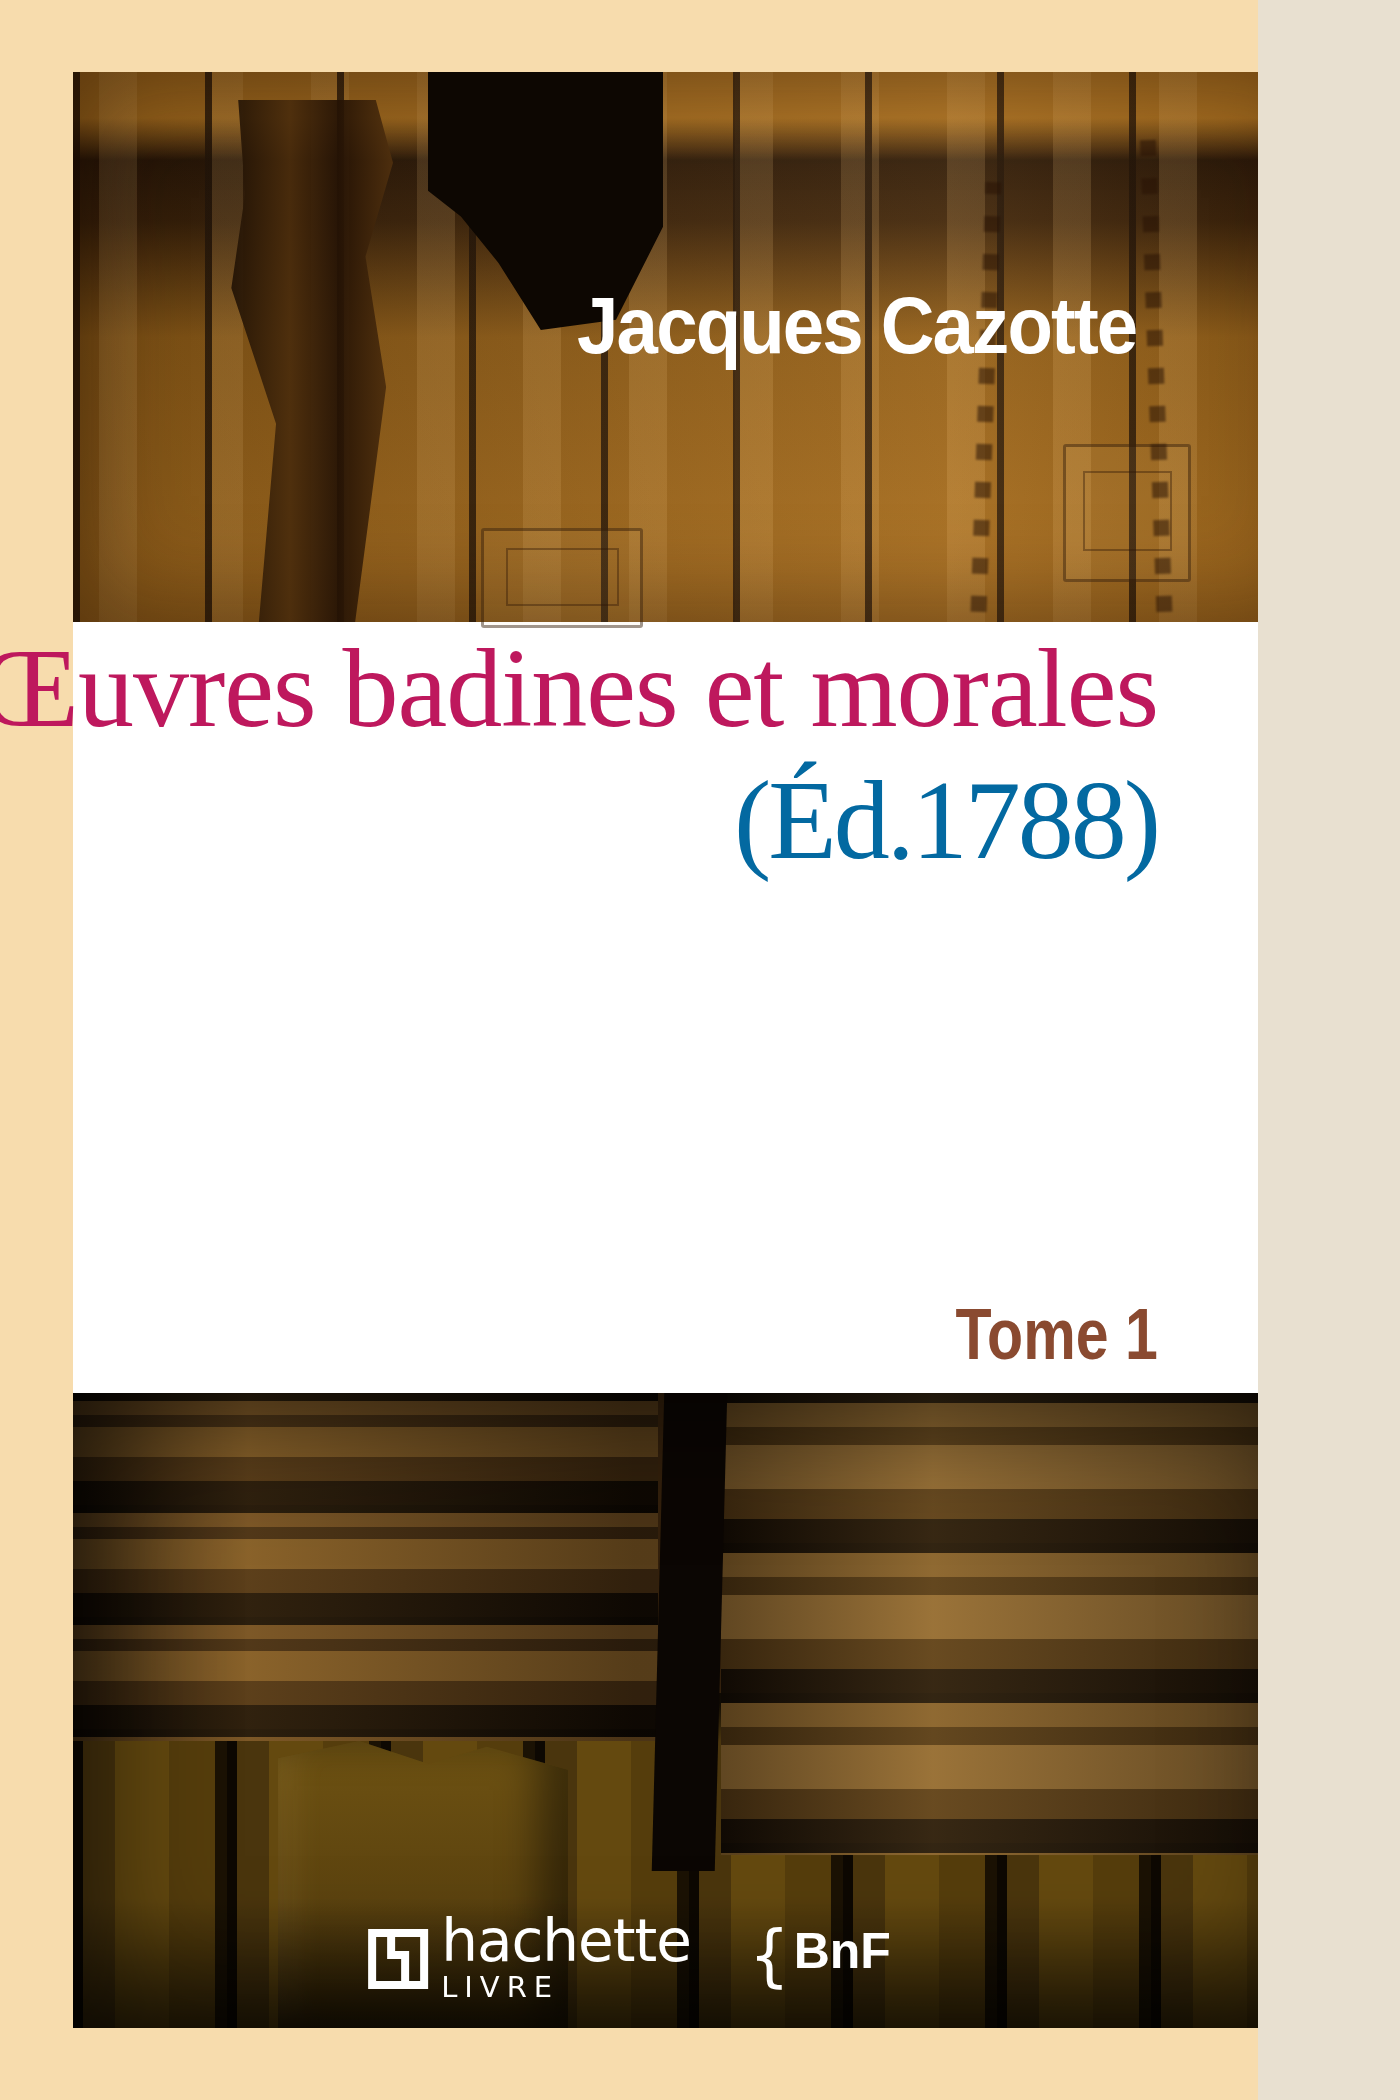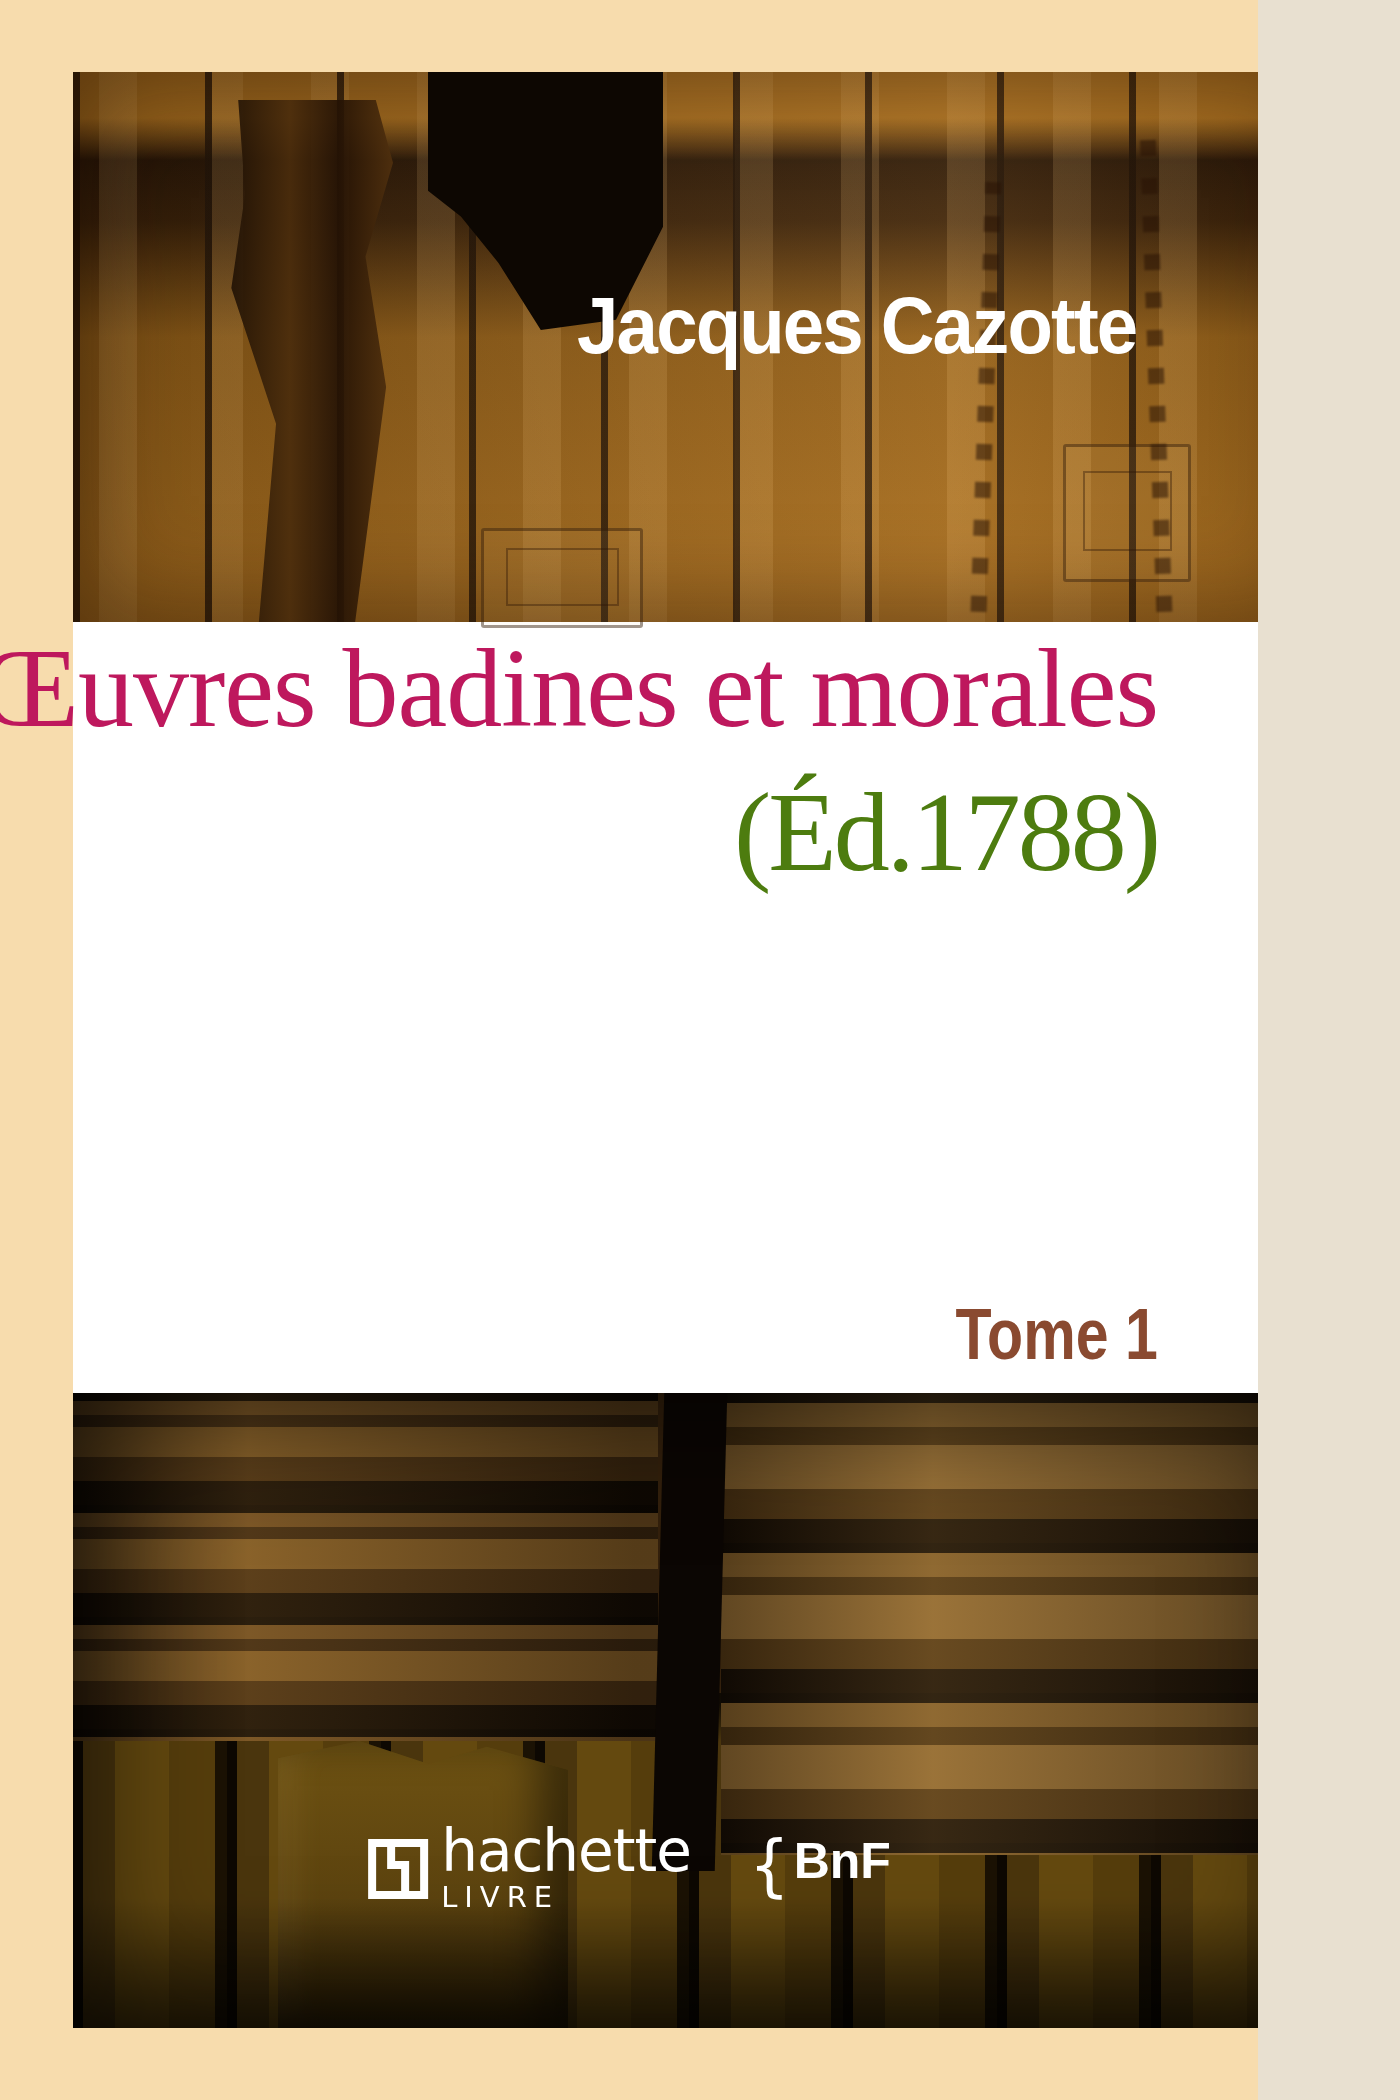--- a/index.html
+++ b/index.html
@@ -109,34 +109,34 @@
   }
   .title{
     position:absolute;top:632px;right:100px;
     font-family:"Liberation Serif",serif;
     font-size:112px;line-height:1;color:#be185d;
     letter-spacing:-1px;white-space:nowrap;
   }
   .edition{
     position:absolute;top:764px;right:100px;
     font-family:"Liberation Serif",serif;
-    font-size:112px;line-height:1;color:#4d7c0f;
-    letter-spacing:-3px;white-space:nowrap;margin-top:12px;
+    font-size:112px;line-height:1;color:#0369a1;
+    letter-spacing:-3px;white-space:nowrap;
   }
   .tome{
     position:absolute;top:1298px;right:100px;
     font-weight:700;font-size:72px;line-height:1;
     color:#8A4A30;
     transform:scaleX(.82);transform-origin:100% 50%;
     white-space:nowrap;
   }
 
   
   .logo-row{
-    position:absolute;top:1822px;left:50%;
+    position:absolute;top:1912px;left:50%;
     transform:translateX(-50%);
     display:flex;align-items:flex-start;
     color:#ffffff;
   }
   .h-icon{margin-top:16px;}
   .h-text{margin-left:12px;display:flex;flex-direction:column;}
   .h-word{font-size:58px;line-height:1;letter-spacing:-1px;font-weight:400;font-family:"DejaVu Sans","Liberation Sans",sans-serif;}
   .h-sub{font-size:29px;line-height:1;letter-spacing:7px;margin-top:3px;font-weight:400;font-family:"DejaVu Sans","Liberation Sans",sans-serif;}
   .bnf{display:flex;align-items:flex-start;margin-left:58px;}
   .bnf-brace{font-size:64px;line-height:1;margin-top:12px;font-weight:400;transform:scaleY(1.05);font-family:"DejaVu Sans",sans-serif;}

